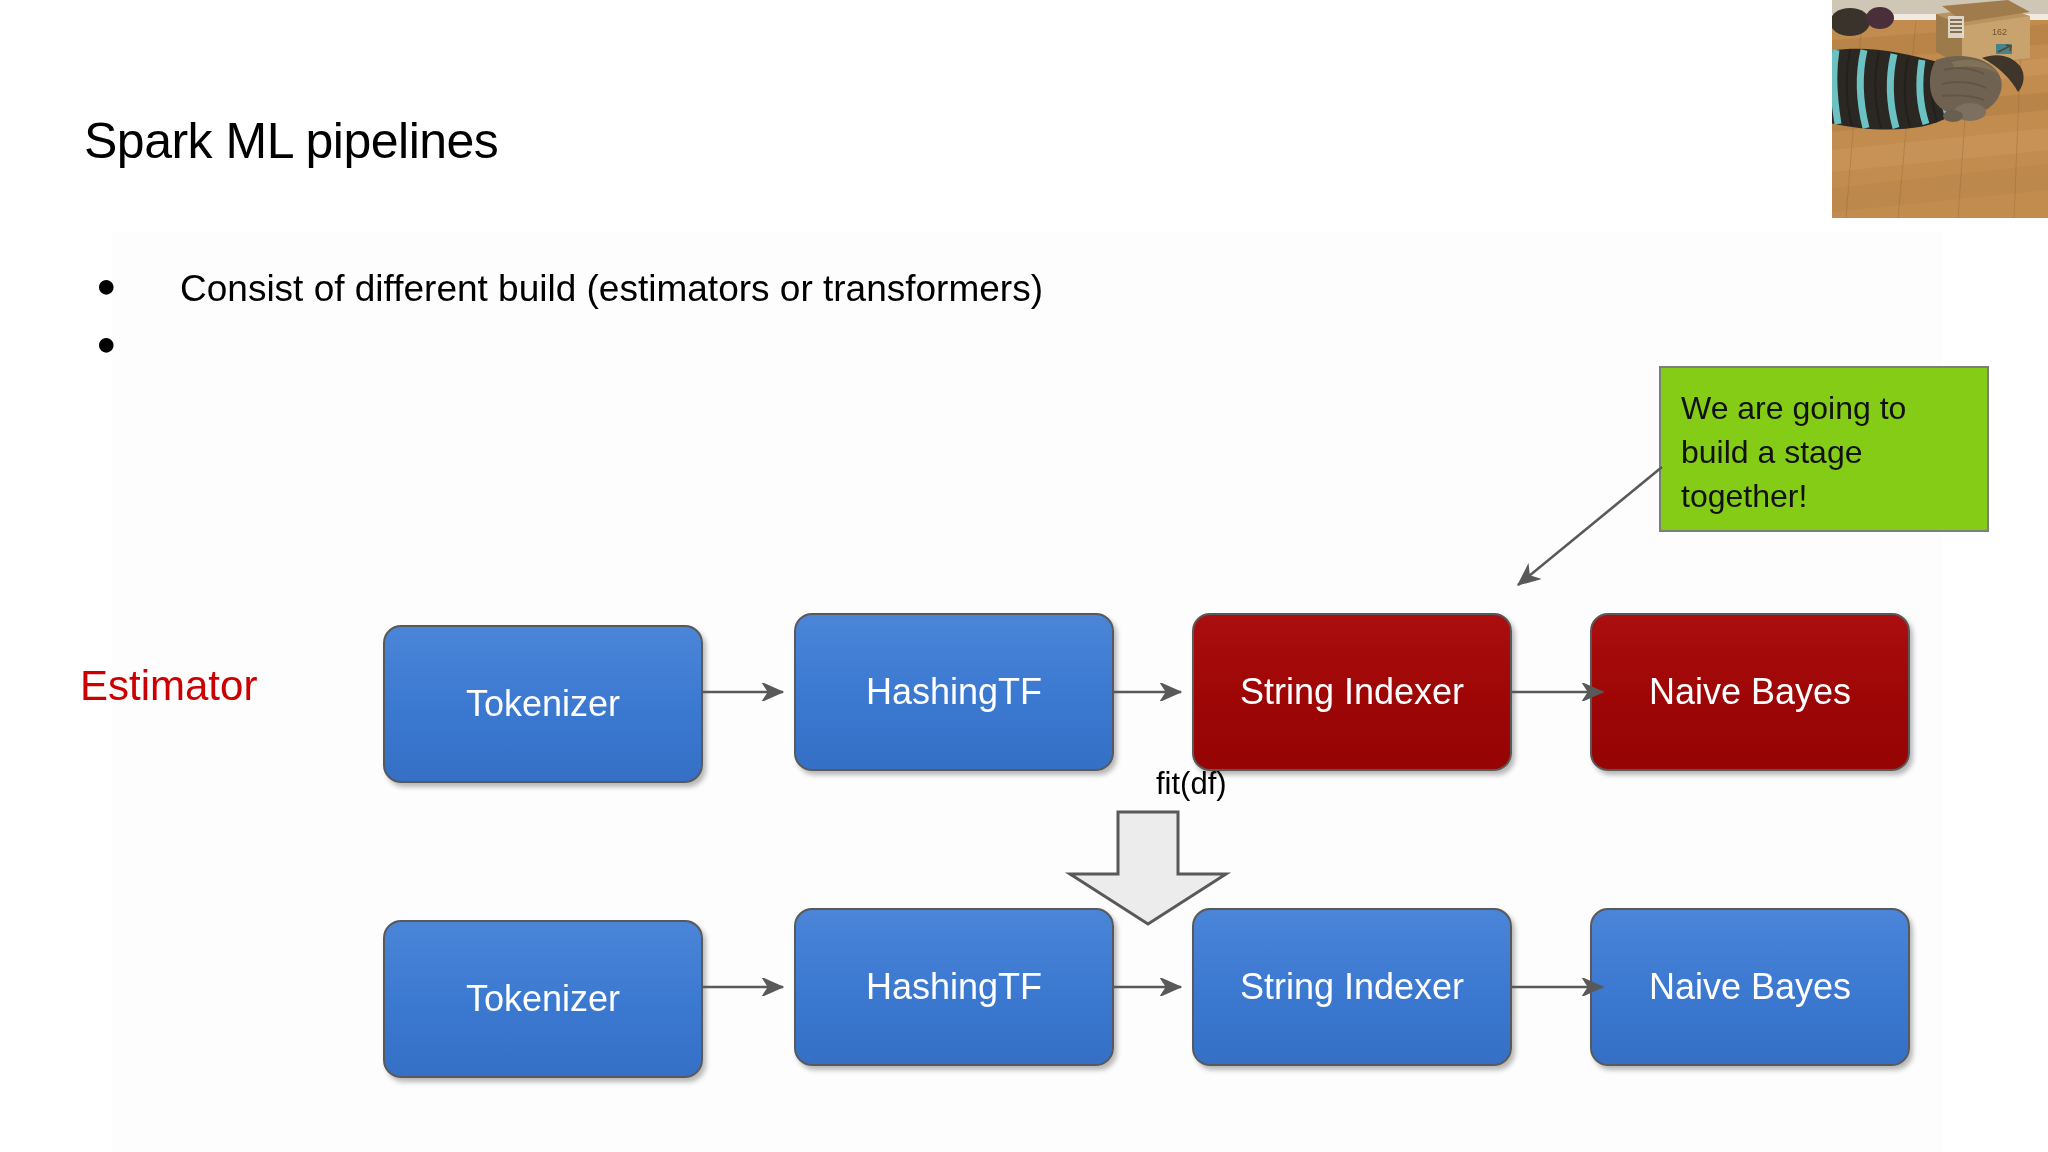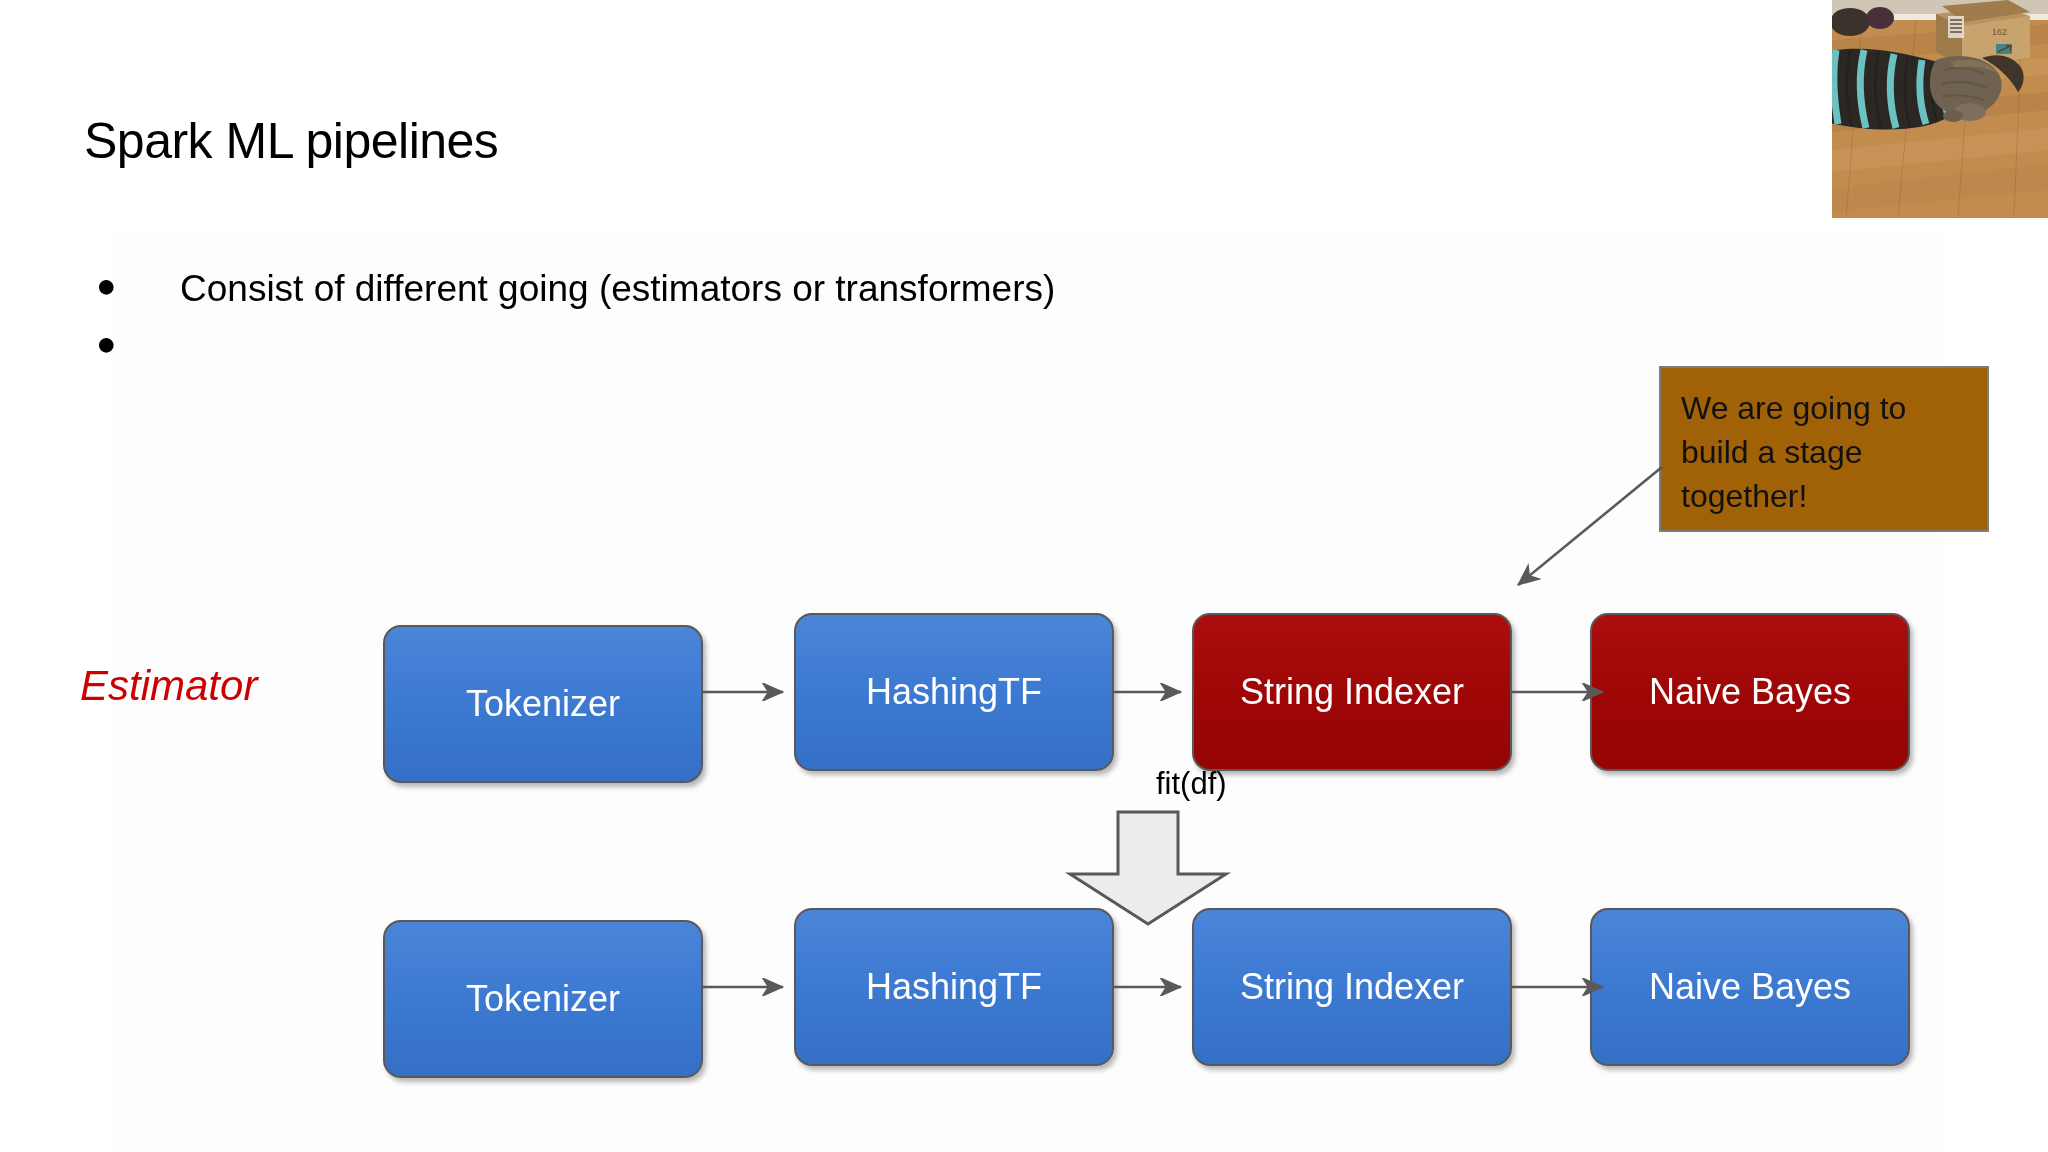--- a/index.html
+++ b/index.html
@@ -72,21 +72,21 @@
     white-space: nowrap;
   }
 
   
   .callout {
     position: absolute;
     left: 1659px;
     top: 366px;
     width: 330px;
     height: 166px;
-    background: #a16207;
+    background: #84cc16;
     border: 2px solid #7d7d7d;
     box-sizing: border-box;
   }
   .callout-text {
     position: absolute;
     left: 20px;
     top: 18px;
     width: 292px;
     font-size: 32px;
     line-height: 44px;
@@ -99,21 +99,20 @@
     width: 240px;
     height: 160px;
     pointer-events: none;
   }
 
   
   .row-label {
     position: absolute;
     font-size: 42px;
     white-space: nowrap;
-    font-style: italic;
   }
   .label-estimator { left: 80px; top: 662px; color: #cc0000; }
   .label-transformer { left: 48px; top: 937px; color: #3f72c4; }
 
   
   .stage {
     position: absolute;
     width: 320px;
     height: 158px;
     border-radius: 18px;
@@ -192,21 +191,21 @@
 <div class="slide">
 
   <div class="content-plate"></div>
 
   <div class="page-title">Spark ML pipelines</div>
 
   <div class="bullet-list">
     <div class="bullet-row">
       <span class="bullet-dot">●</span>
       <span class="bullet-gap"></span>
-      <span class="bullet-text">Consist of different going (estimators or transformers)</span>
+      <span class="bullet-text">Consist of different build (estimators or transformers)</span>
     </div>
     <div class="bullet-row">
       <span class="bullet-dot">●</span>
       <span class="bullet-gap"></span>
     </div>
   </div>
 
   <div class="callout">
     <div class="callout-text">We are going to build a stage together!</div>
   </div>

